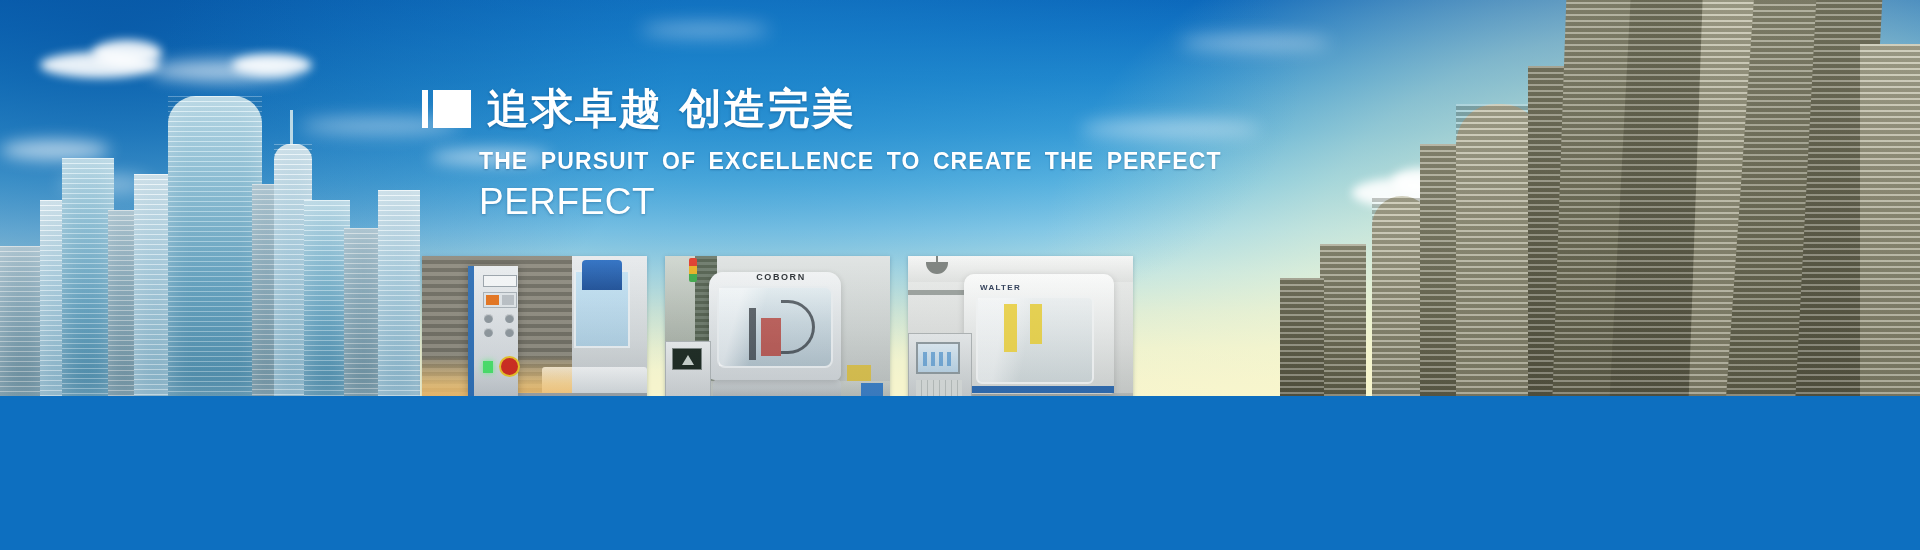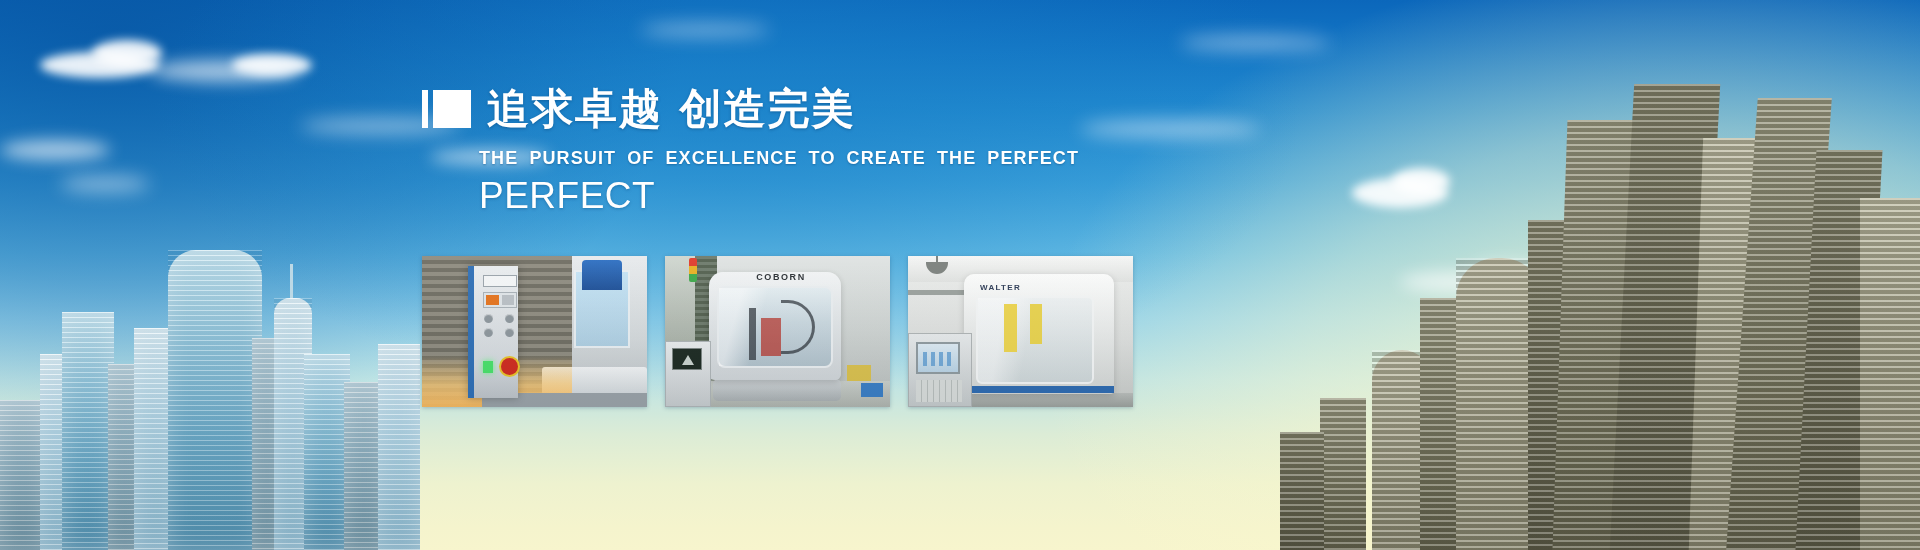--- a/index.html
+++ b/index.html
@@ -6,21 +6,21 @@
   html,body { width:1920px; height:550px; overflow:hidden; }
   body {
     font-family:"Liberation Sans", sans-serif;
     background:#0d6fc0;
     position:relative;
   }
 
   
   #banner {
     position:absolute; inset:0;
-    width:1920px; height:550px;
+    width:1920px; height:396px;
     overflow:hidden;
   }
 
   
   .sky {
     position:absolute; inset:0;
     background:
       linear-gradient(to bottom,
         #0b67bb 0%,
         #1274c4 8%,
@@ -112,21 +112,21 @@
     letter-spacing:2px;
     line-height:1;
     white-space:nowrap;
     text-shadow:0 1px 3px rgba(4,60,110,.45);
   }
 
   .tagline-en {
     margin-top:18px;
     margin-left:57px;
     font-family:"Liberation Sans", sans-serif;
-    font-size:18px;
+    font-size:23px;
     font-weight:bold;
     color:#ffffff;
     letter-spacing:1.1px;
     word-spacing:5px;
     white-space:nowrap;
     text-shadow:0 1px 2px rgba(4,60,110,.40);
   }
 
   .wordmark {
     margin-top:8px;

